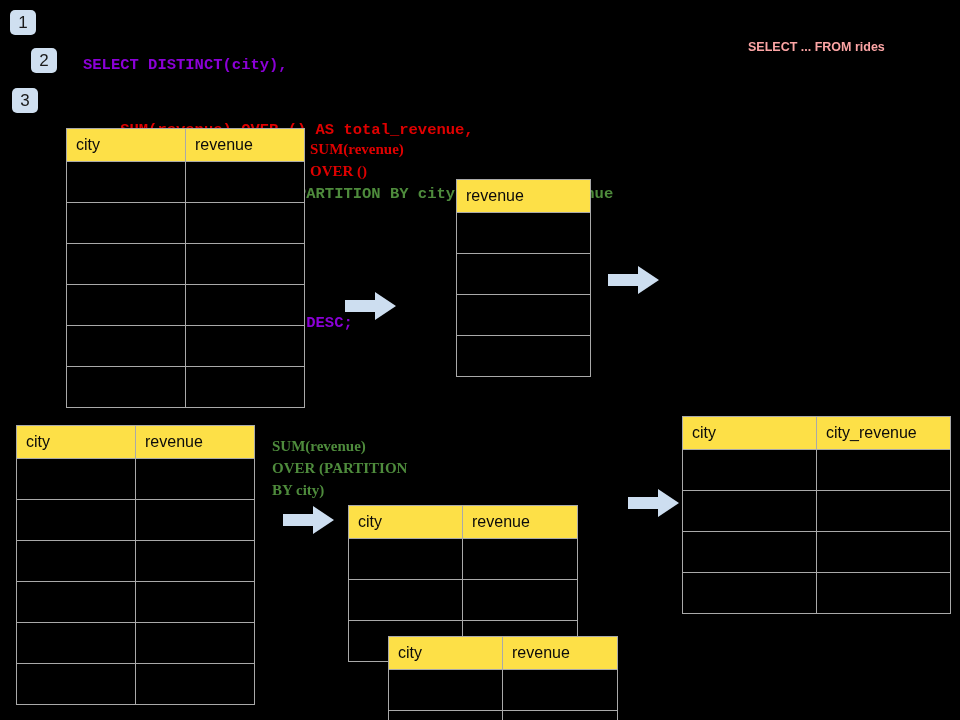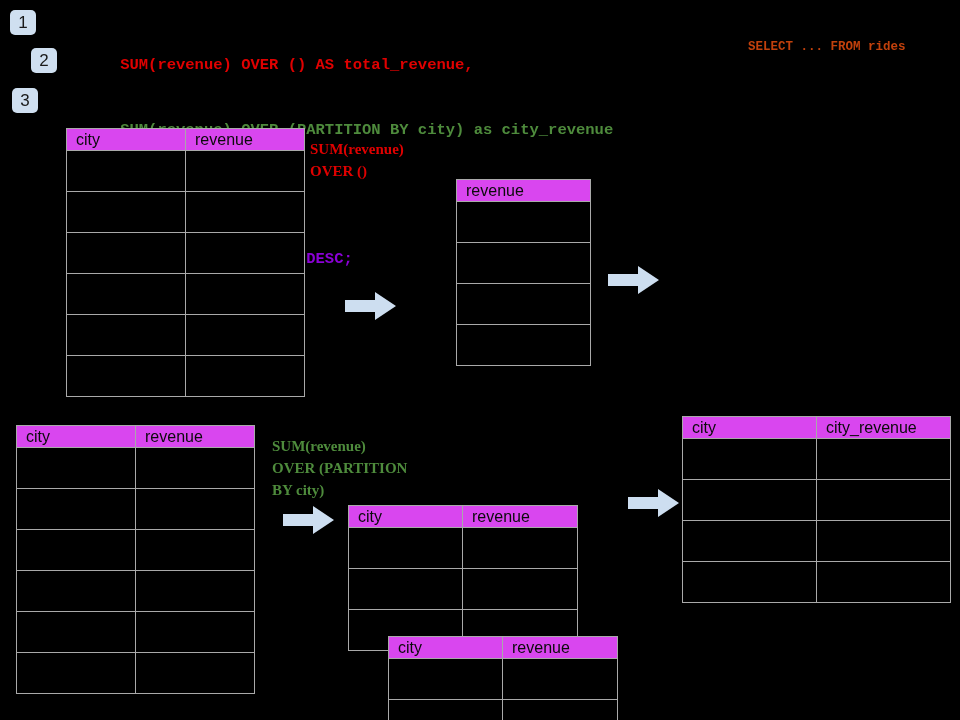--- a/index.html
+++ b/index.html
@@ -39,25 +39,25 @@
     font-weight: bold;
     letter-spacing: 0px;
   }
   .sql-line { white-space: pre; }
   .c-purple { color: #8B00D7; }
   .c-red    { color: #E00000; }
   .c-green  { color: #4E8B3C; }
 
   .side-note {
     position: absolute;
-    font-family: Liberation Mono, monospace;
+    font-family: Liberation Sans, sans-serif;
     font-size: 12.5px;
     line-height: 19px;
     font-weight: bold;
-    color: #c2410c;
+    color: #fca5a5;
     white-space: pre;
     width: 160px;
   }
 
   
   .annot {
     position: absolute;
     font-family: Liberation Serif, serif;
     font-size: 15px;
     line-height: 22px;
@@ -71,28 +71,28 @@
     border-collapse: collapse;
     background: #000000;
     table-layout: fixed;
   }
   .tbl th, .tbl td {
     border: 1px solid #A9A9A9;
     padding: 0;
     margin: 0;
   }
   .tbl th {
-    background: #d946ef;
+    background: #fde047;
     color: #0B0B0B;
     font-family: "Liberation Sans", sans-serif;
     font-size: 16px;
     font-weight: normal;
     text-align: left;
     padding-left: 9px;
-    height: 22px;
+    height: 33px;
     box-sizing: border-box;
   }
   .tbl td {
     background: #000000;
     height: 41px;
     box-sizing: border-box;
   }
 
   
   .arrow {
@@ -102,20 +102,21 @@
   }
 </style>
 </head>
 <body>
 
 <div class="badge" style="left:10px; top:10px;">1</div>
 <div class="badge" style="left:31px; top:48px;">2</div>
 <div class="badge" style="left:12px; top:88px;">3</div>
 
 <div class="sql" style="left:83px; top:12px;">
+  <div class="sql-line c-purple">SELECT DISTINCT(city),</div>
   <div class="sql-line c-red">    SUM(revenue) OVER () AS total_revenue,</div>
   <div class="sql-line c-green">    SUM(revenue) OVER (PARTITION BY city) as city_revenue</div>
   <div class="sql-line c-purple">  FROM rides</div>
   <div class="sql-line c-purple">  ORDER by city_revenue DESC;</div>
 </div>
 
 <div class="side-note" style="left:748px; top:38px;">SELECT ... FROM rides</div>
 
 <div class="annot" style="left:310px; top:138px; color:#E00000;">SUM(revenue)
 OVER ()</div>

